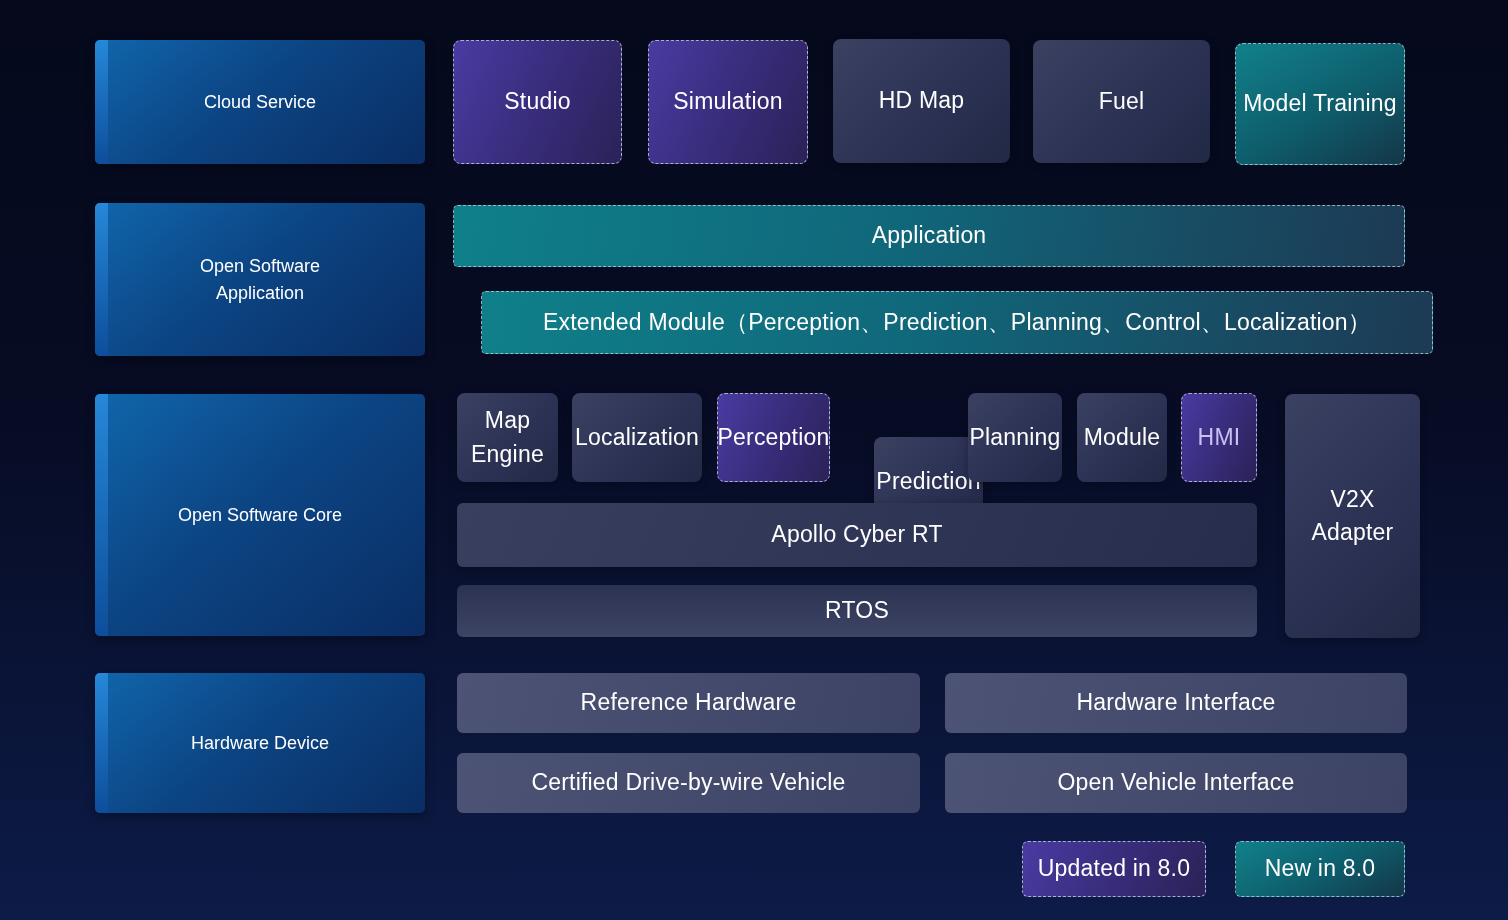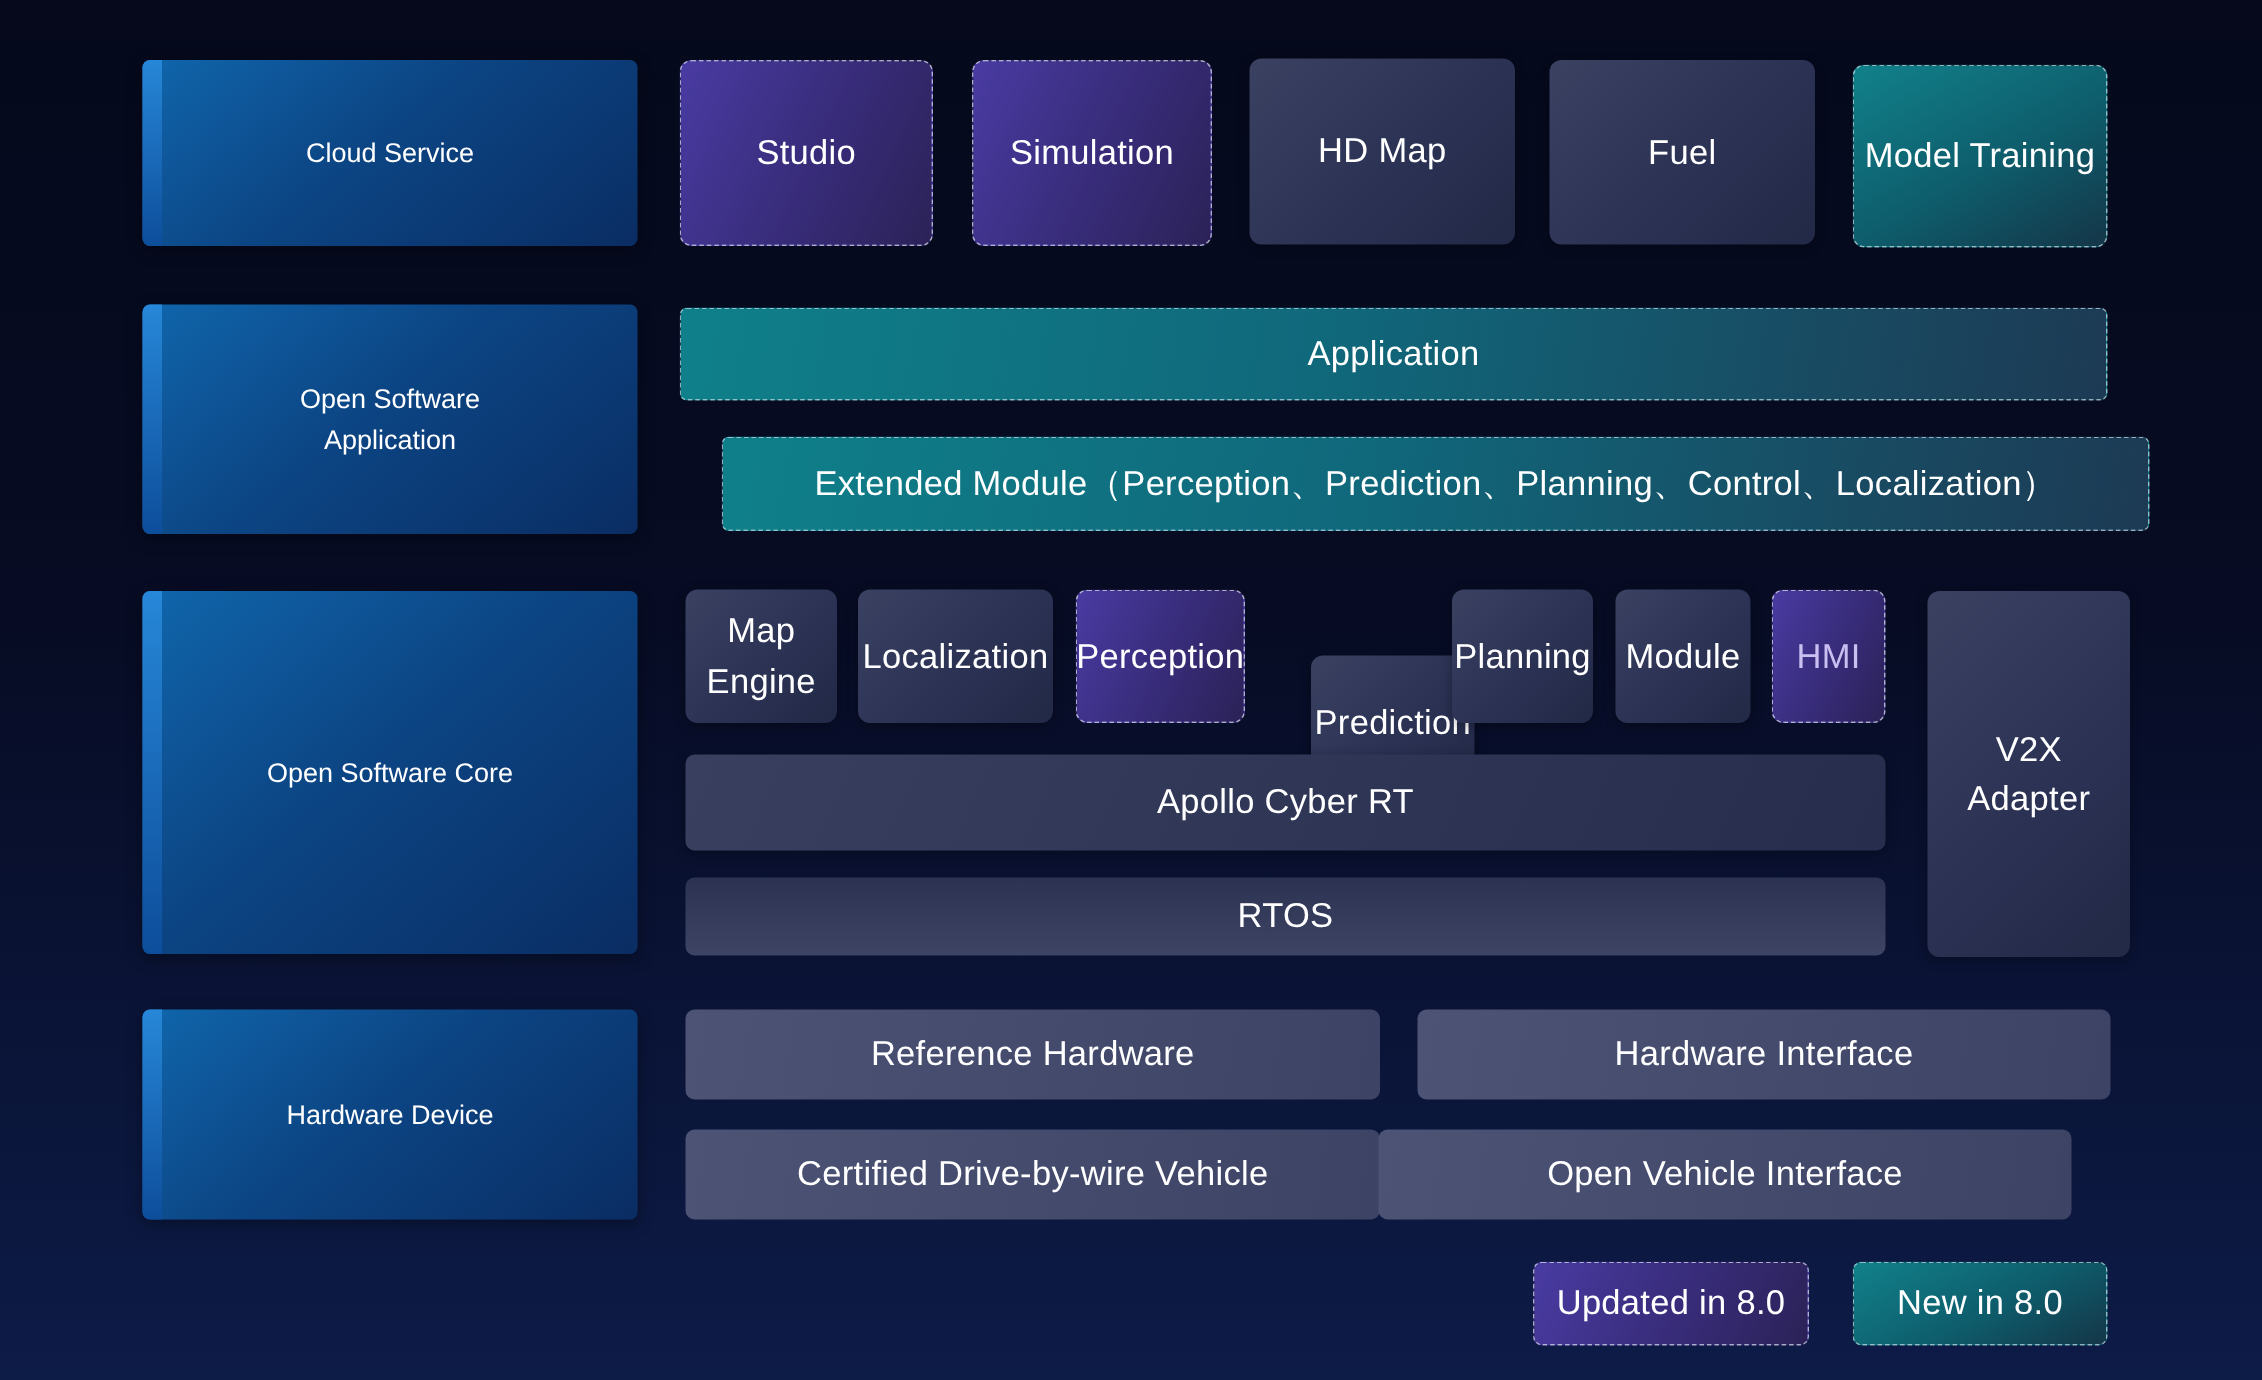--- a/index.html
+++ b/index.html
@@ -141,21 +141,21 @@
 
   <div class="box hw" style="left:457px;top:673px;width:463px;height:60px;">
     <span>Reference Hardware</span>
   </div>
   <div class="box hw" style="left:945px;top:673px;width:462px;height:60px;">
     <span>Hardware Interface</span>
   </div>
   <div class="box hw" style="left:457px;top:753px;width:463px;height:60px;">
     <span>Certified Drive-by-wire Vehicle</span>
   </div>
-  <div class="box hw" style="left:919px;top:753px;width:462px;height:60px;">
+  <div class="box hw" style="left:945px;top:753px;width:462px;height:60px;">
     <span>Open Vehicle Interface</span>
   </div>
 
   <div class="box purple" style="left:1022px;top:841px;width:184px;height:56px;border-radius:6px;">
     <span>Updated in 8.0</span>
   </div>
   <div class="box teal" style="left:1235px;top:841px;width:170px;height:56px;border-radius:6px;">
     <span>New in 8.0</span>
   </div>
 

